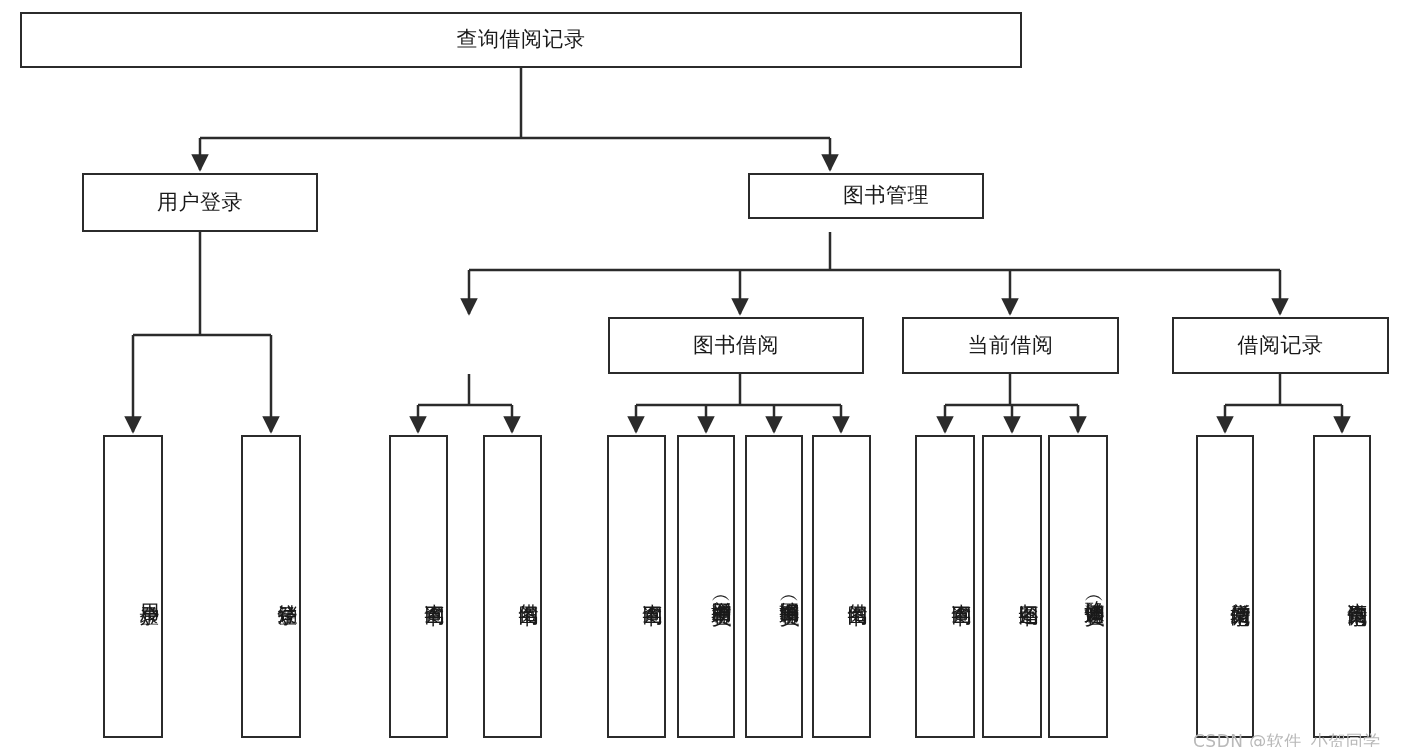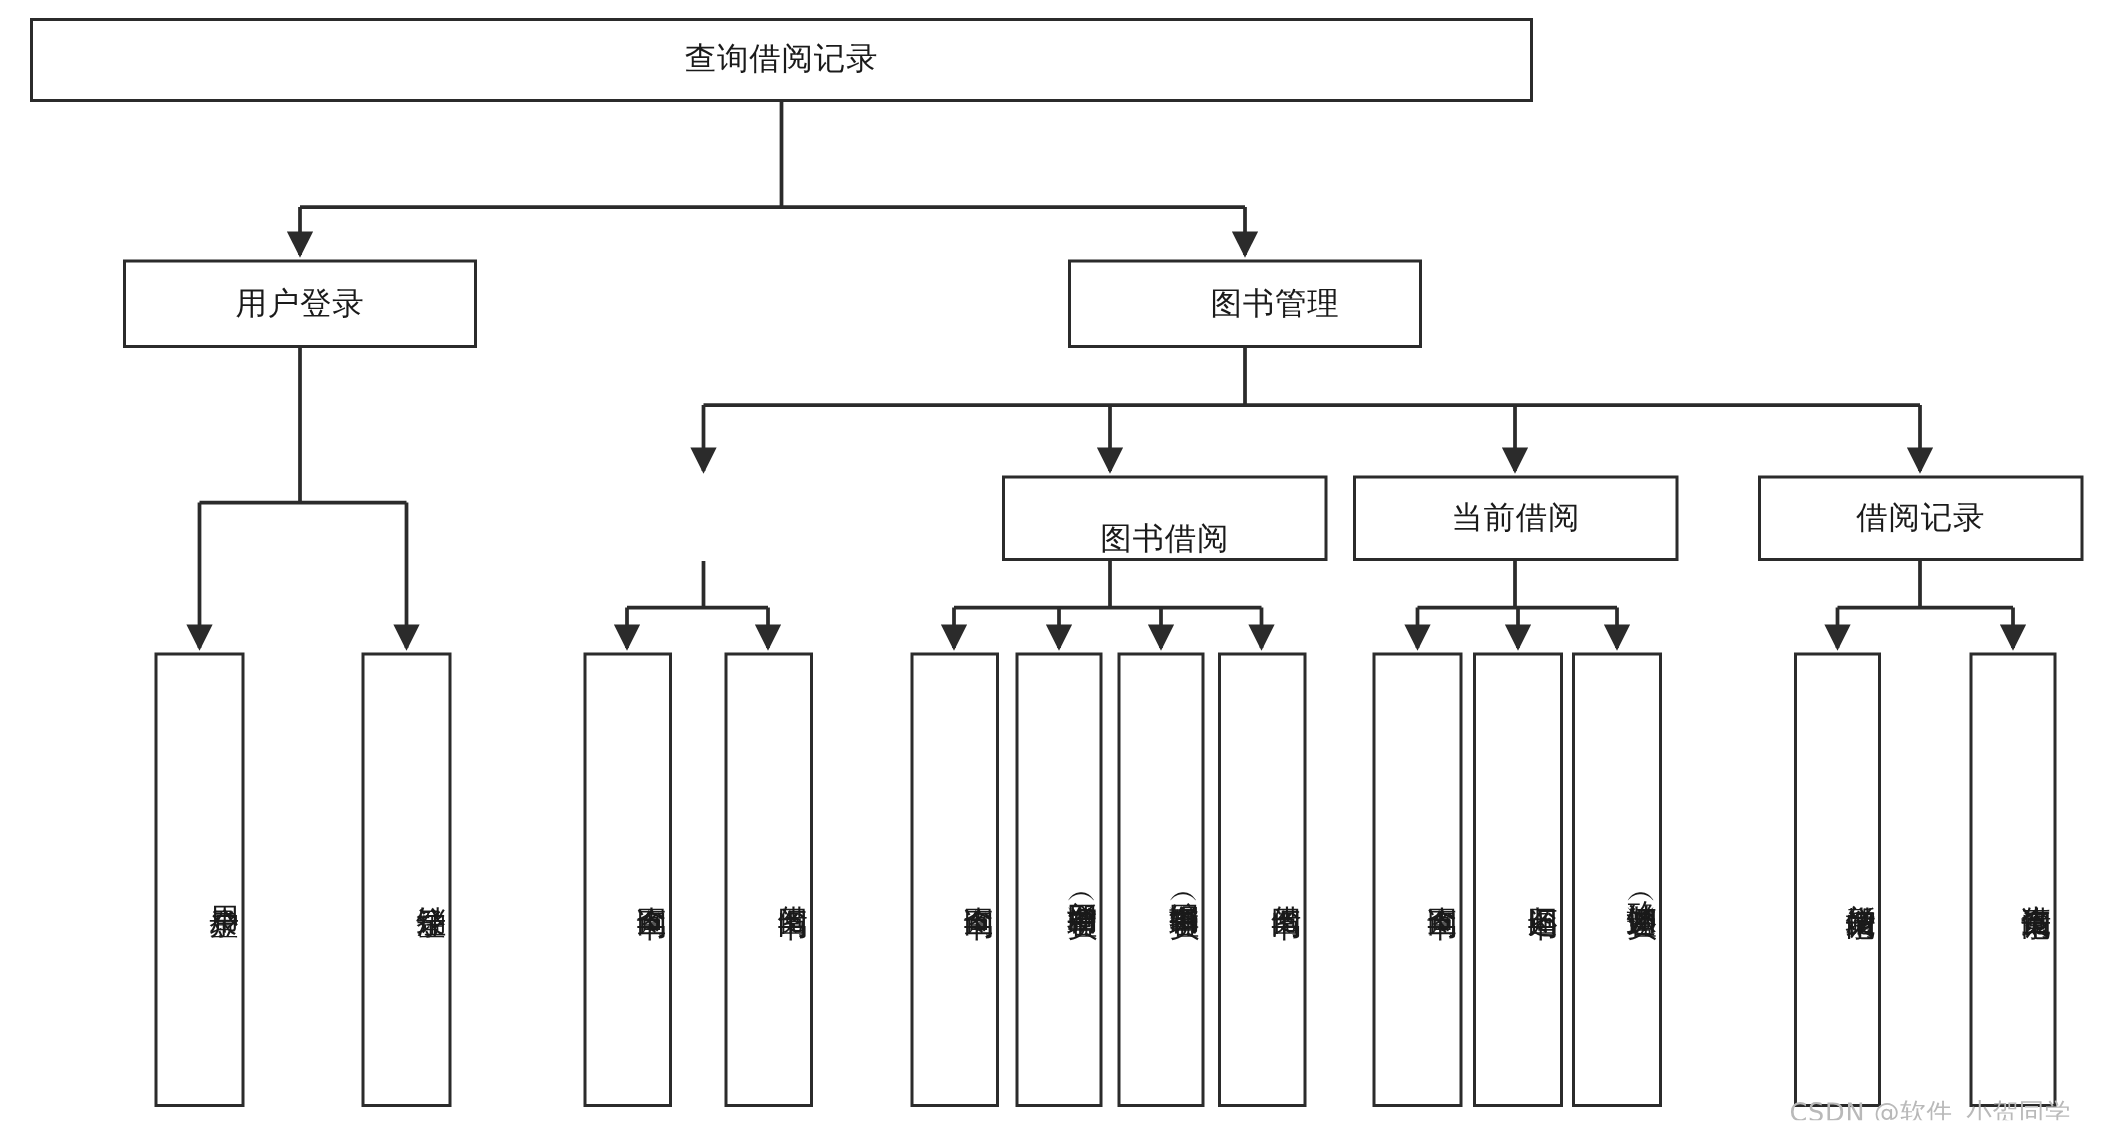--- a/index.html
+++ b/index.html
@@ -119,25 +119,25 @@
     </g>
   </svg>
 
   <div class="node horiz" style="left:20px; top:12px; width:1002px; height:56px;">
     <span>查询借阅记录</span>
   </div>
 
   <div class="node horiz" style="left:82px; top:173px; width:236px; height:59px;">
     <span>用户登录</span>
   </div>
-  <div class="node horiz" style="left:712px; top:173px; width:236px; height:59px;padding-left:40px;">
+  <div class="node horiz" style="left:748px; top:173px; width:236px; height:46px;padding-left:40px;">
     <span>图书管理</span>
   </div>
 
-  <div class="node horiz" style="left:668px; top:317px; width:217px; height:57px;align-items:flex-end;">
+  <div class="node horiz" style="left:608px; top:317px; width:256px; height:57px;">
     <span>图书借阅</span>
   </div>
   <div class="node horiz" style="left:1172px; top:317px; width:217px; height:57px;">
     <span>借阅记录</span>
   </div>
   <div class="node horiz" style="left:902px; top:317px; width:217px; height:57px;">
     <span>当前借阅</span>
   </div>
 
   <div class="node vert" style="left:103px; top:435px; width:60px; height:303px;">

